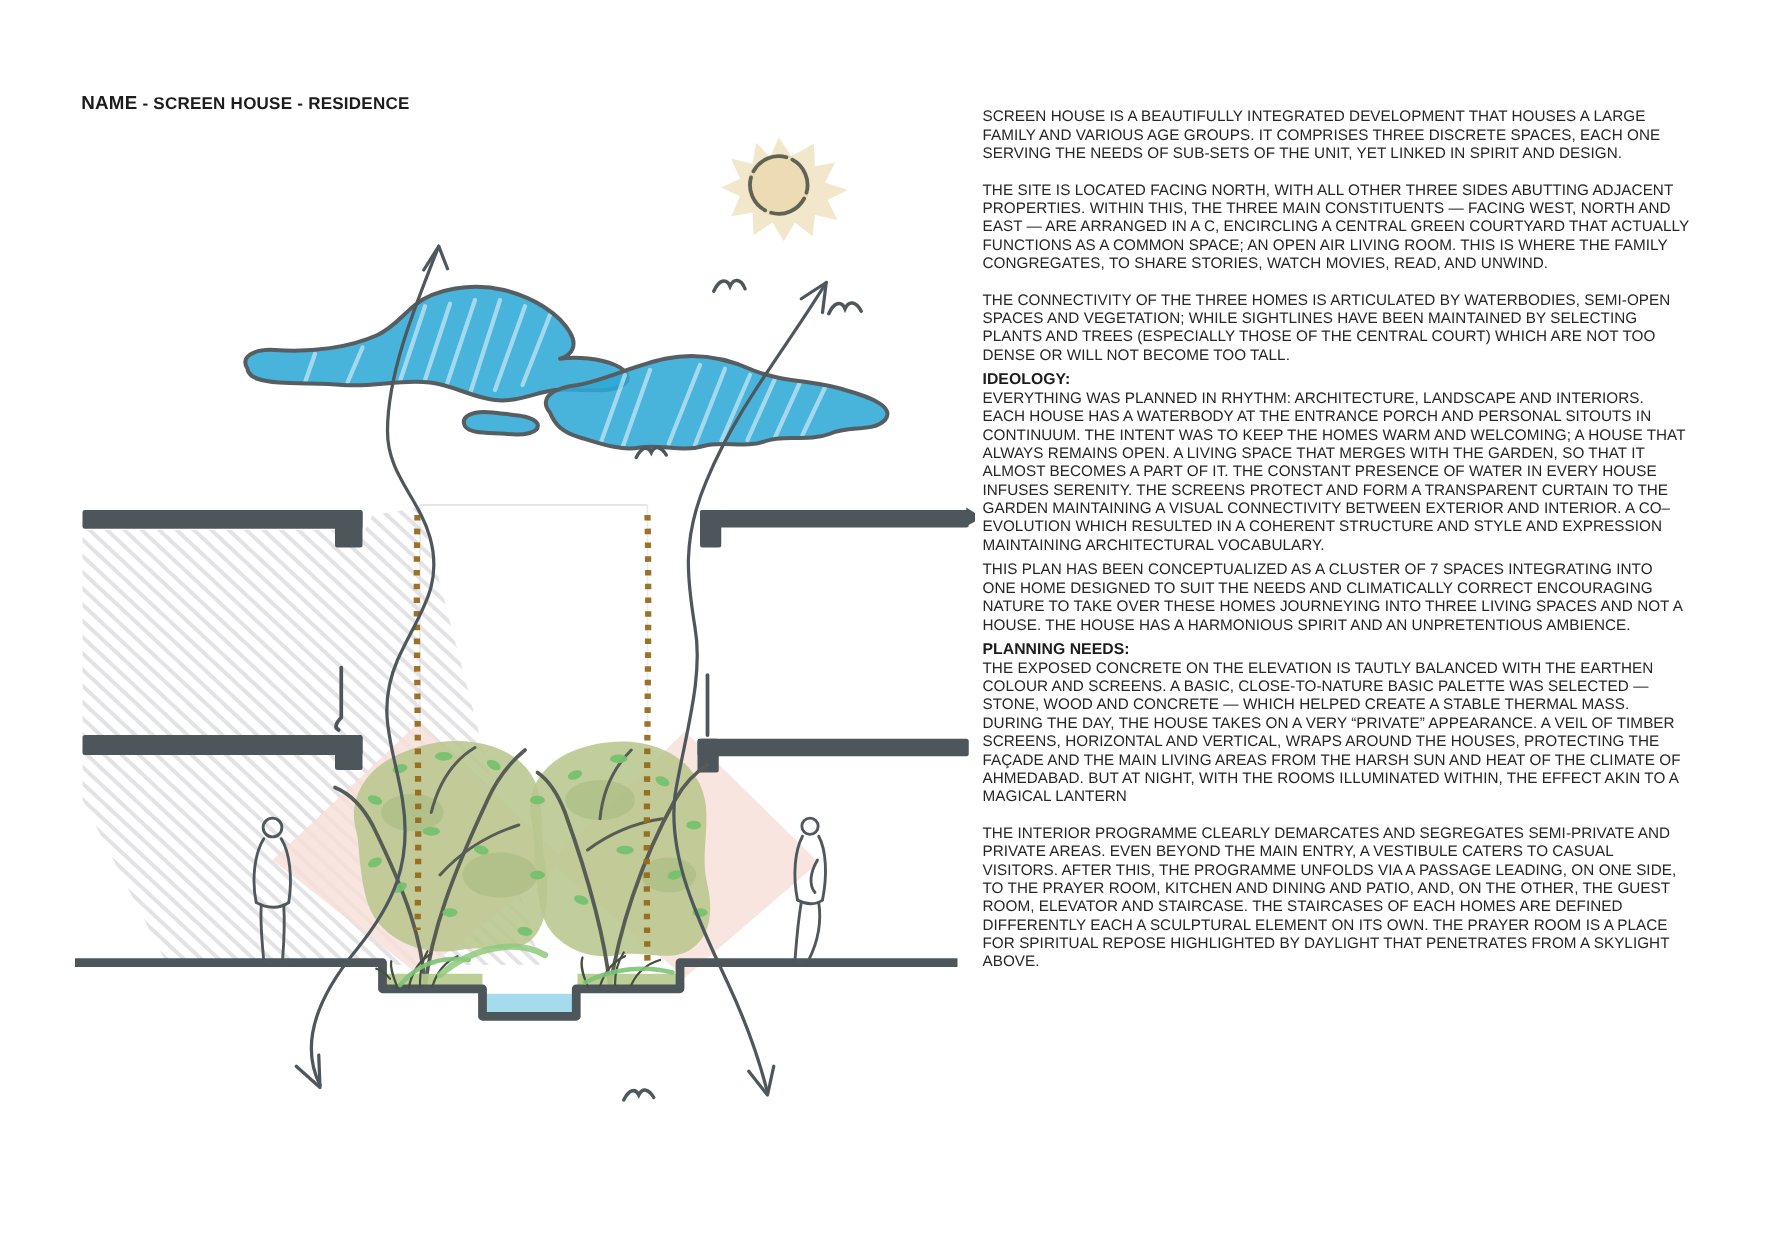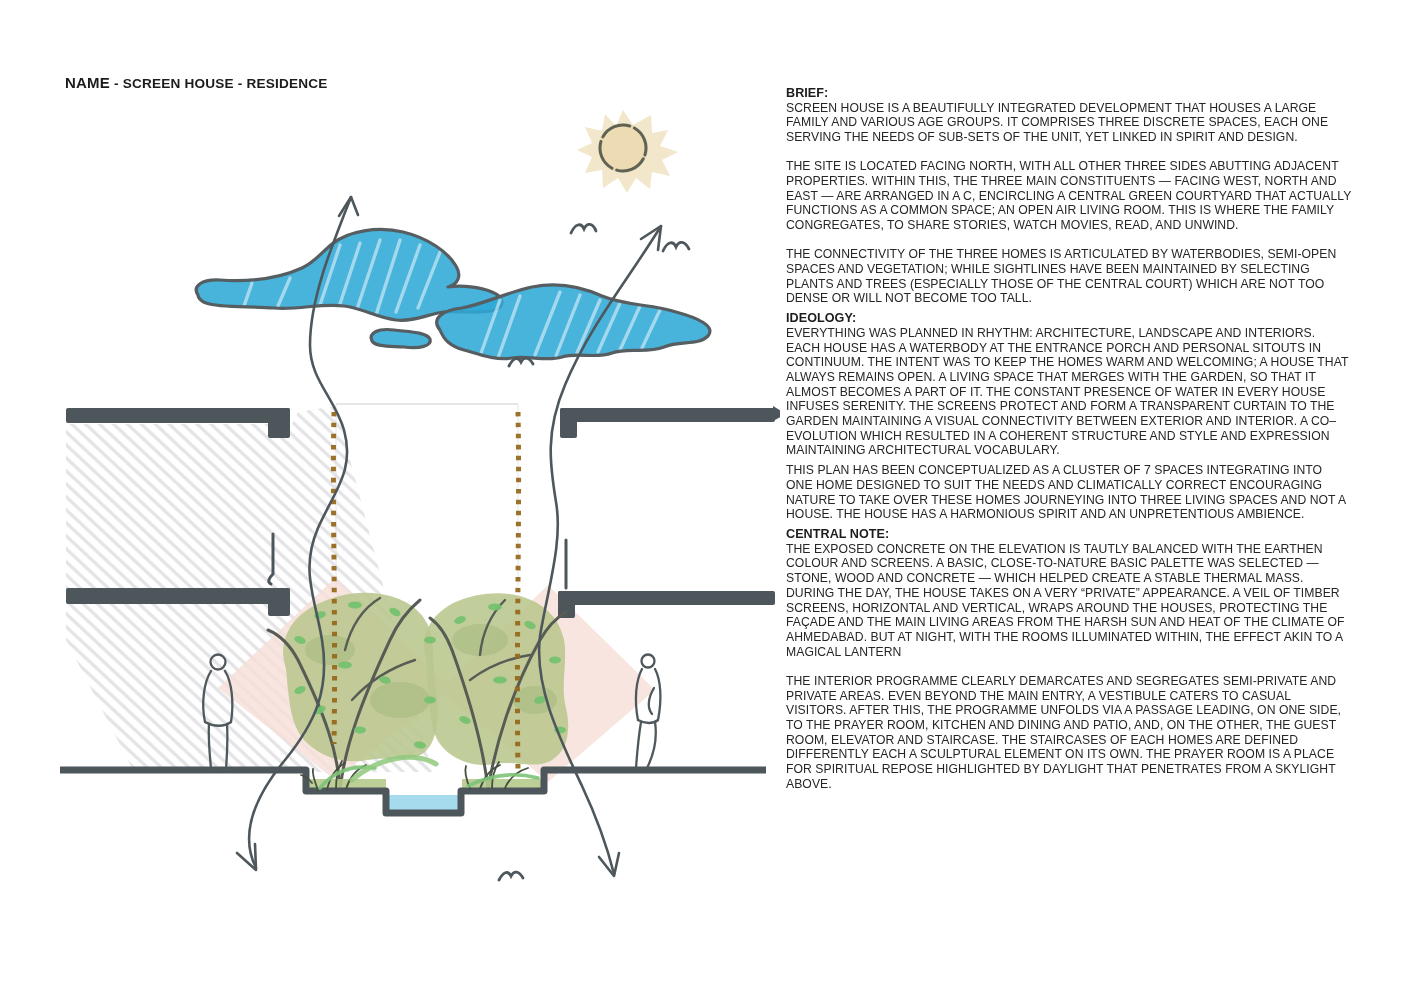--- a/index.html
+++ b/index.html
@@ -242,30 +242,29 @@
     <path class="person" d="M636,768 L641,769"></path>
   </g>
 </svg>
 
 <div class="sheet-title">
   <span class="tl">NAME</span><span class="tsep"> - </span><span class="tv">SCREEN HOUSE - RESIDENCE</span>
 </div>
 
 <div class="text-col">
   <section class="txt-section">
-    <h2>BRIEF:</h2>
     <p>SCREEN HOUSE IS A BEAUTIFULLY INTEGRATED DEVELOPMENT THAT HOUSES A LARGE FAMILY AND VARIOUS AGE GROUPS. IT COMPRISES THREE DISCRETE SPACES, EACH ONE SERVING THE NEEDS OF SUB-SETS OF THE UNIT, YET LINKED IN SPIRIT AND DESIGN.</p>
     <p>THE SITE IS LOCATED FACING NORTH, WITH ALL OTHER THREE SIDES ABUTTING ADJACENT PROPERTIES. WITHIN THIS, THE THREE MAIN CONSTITUENTS — FACING WEST, NORTH AND EAST — ARE ARRANGED IN A C, ENCIRCLING A CENTRAL GREEN COURTYARD THAT ACTUALLY FUNCTIONS AS A COMMON SPACE; AN OPEN AIR LIVING ROOM. THIS IS WHERE THE FAMILY CONGREGATES, TO SHARE STORIES, WATCH MOVIES, READ, AND UNWIND.</p>
     <p>THE CONNECTIVITY OF THE THREE HOMES IS ARTICULATED BY WATERBODIES, SEMI-OPEN SPACES AND VEGETATION; WHILE SIGHTLINES HAVE BEEN MAINTAINED BY SELECTING PLANTS AND TREES (ESPECIALLY THOSE OF THE CENTRAL COURT) WHICH ARE NOT TOO DENSE OR WILL NOT BECOME TOO TALL.</p>
   </section>
   <section class="txt-section">
     <h2>IDEOLOGY:</h2>
     <p>EVERYTHING WAS PLANNED IN RHYTHM: ARCHITECTURE, LANDSCAPE AND INTERIORS. EACH HOUSE HAS A WATERBODY AT THE ENTRANCE PORCH AND PERSONAL SITOUTS IN CONTINUUM. THE INTENT WAS TO KEEP THE HOMES WARM AND WELCOMING; A HOUSE THAT ALWAYS REMAINS OPEN. A LIVING SPACE THAT MERGES WITH THE GARDEN, SO THAT IT ALMOST BECOMES A PART OF IT. THE CONSTANT PRESENCE OF WATER IN EVERY HOUSE INFUSES SERENITY. THE SCREENS PROTECT AND FORM A TRANSPARENT CURTAIN TO THE GARDEN MAINTAINING A VISUAL CONNECTIVITY BETWEEN EXTERIOR AND INTERIOR. A CO–EVOLUTION WHICH RESULTED IN A COHERENT STRUCTURE AND STYLE AND EXPRESSION MAINTAINING ARCHITECTURAL VOCABULARY.</p>
   </section>
   <section class="txt-section">
     <p>THIS PLAN HAS BEEN CONCEPTUALIZED AS A CLUSTER OF 7 SPACES INTEGRATING INTO ONE HOME DESIGNED TO SUIT THE NEEDS AND CLIMATICALLY CORRECT ENCOURAGING NATURE TO TAKE OVER THESE HOMES JOURNEYING INTO THREE LIVING SPACES AND NOT A HOUSE. THE HOUSE HAS A HARMONIOUS SPIRIT AND AN UNPRETENTIOUS AMBIENCE.</p>
   </section>
   <section class="txt-section">
-    <h2>CENTRAL NOTE:</h2>
+    <h2>PLANNING NEEDS:</h2>
     <p>THE EXPOSED CONCRETE ON THE ELEVATION IS TAUTLY BALANCED WITH THE EARTHEN COLOUR AND SCREENS. A BASIC, CLOSE-TO-NATURE BASIC PALETTE WAS SELECTED — STONE, WOOD AND CONCRETE — WHICH HELPED CREATE A STABLE THERMAL MASS. DURING THE DAY, THE HOUSE TAKES ON A VERY “PRIVATE” APPEARANCE. A VEIL OF TIMBER SCREENS, HORIZONTAL AND VERTICAL, WRAPS AROUND THE HOUSES, PROTECTING THE FAÇADE AND THE MAIN LIVING AREAS FROM THE HARSH SUN AND HEAT OF THE CLIMATE OF AHMEDABAD. BUT AT NIGHT, WITH THE ROOMS ILLUMINATED WITHIN, THE EFFECT AKIN TO A MAGICAL LANTERN</p>
     <p>THE INTERIOR PROGRAMME CLEARLY DEMARCATES AND SEGREGATES SEMI-PRIVATE AND PRIVATE AREAS. EVEN BEYOND THE MAIN ENTRY, A VESTIBULE CATERS TO CASUAL VISITORS. AFTER THIS, THE PROGRAMME UNFOLDS VIA A PASSAGE LEADING, ON ONE SIDE, TO THE PRAYER ROOM, KITCHEN AND DINING AND PATIO, AND, ON THE OTHER, THE GUEST ROOM, ELEVATOR AND STAIRCASE. THE STAIRCASES OF EACH HOMES ARE DEFINED DIFFERENTLY EACH A SCULPTURAL ELEMENT ON ITS OWN. THE PRAYER ROOM IS A PLACE FOR SPIRITUAL REPOSE HIGHLIGHTED BY DAYLIGHT THAT PENETRATES FROM A SKYLIGHT ABOVE.</p>
   </section>
 </div>
 
 </body></html>

